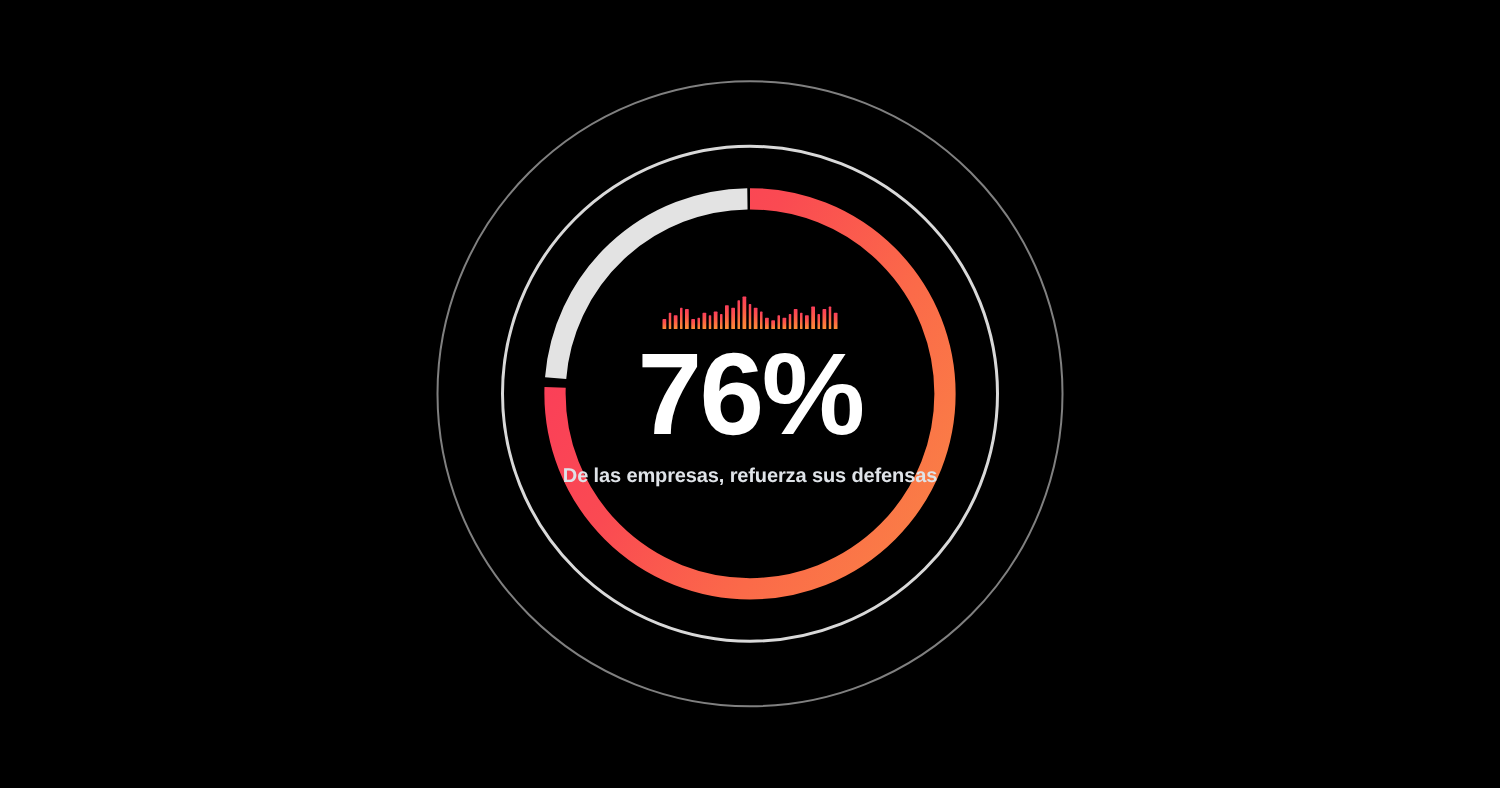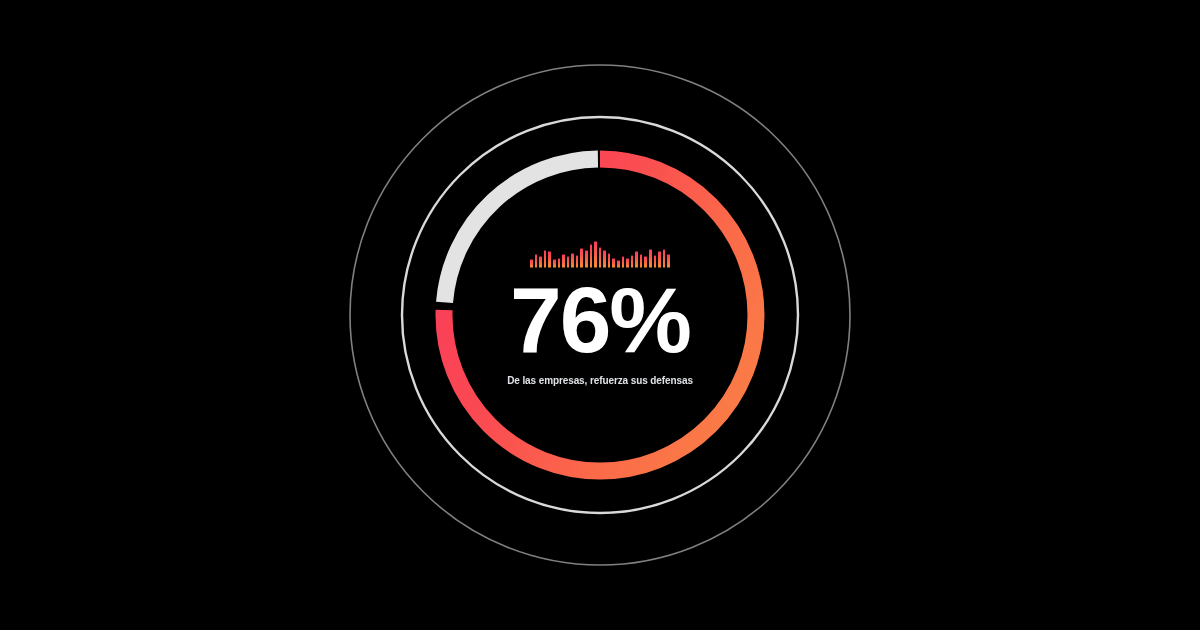--- a/index.html
+++ b/index.html
@@ -63,21 +63,21 @@
     font-weight: bold;
     line-height: 0.96;
     color: #ffffff;
     letter-spacing: -2px;
     margin: 0;
     padding: 0;
   }
 
   #caption {
     margin-top: 9px;
-    font-size: 10px;
+    font-size: 16px;
     font-weight: bold;
     line-height: 1.45;
     color: #dfe3e8;
     letter-spacing: -0.1px;
   }
   #caption .line { display: block; }
 </style>
 </head>
 <body>
 

